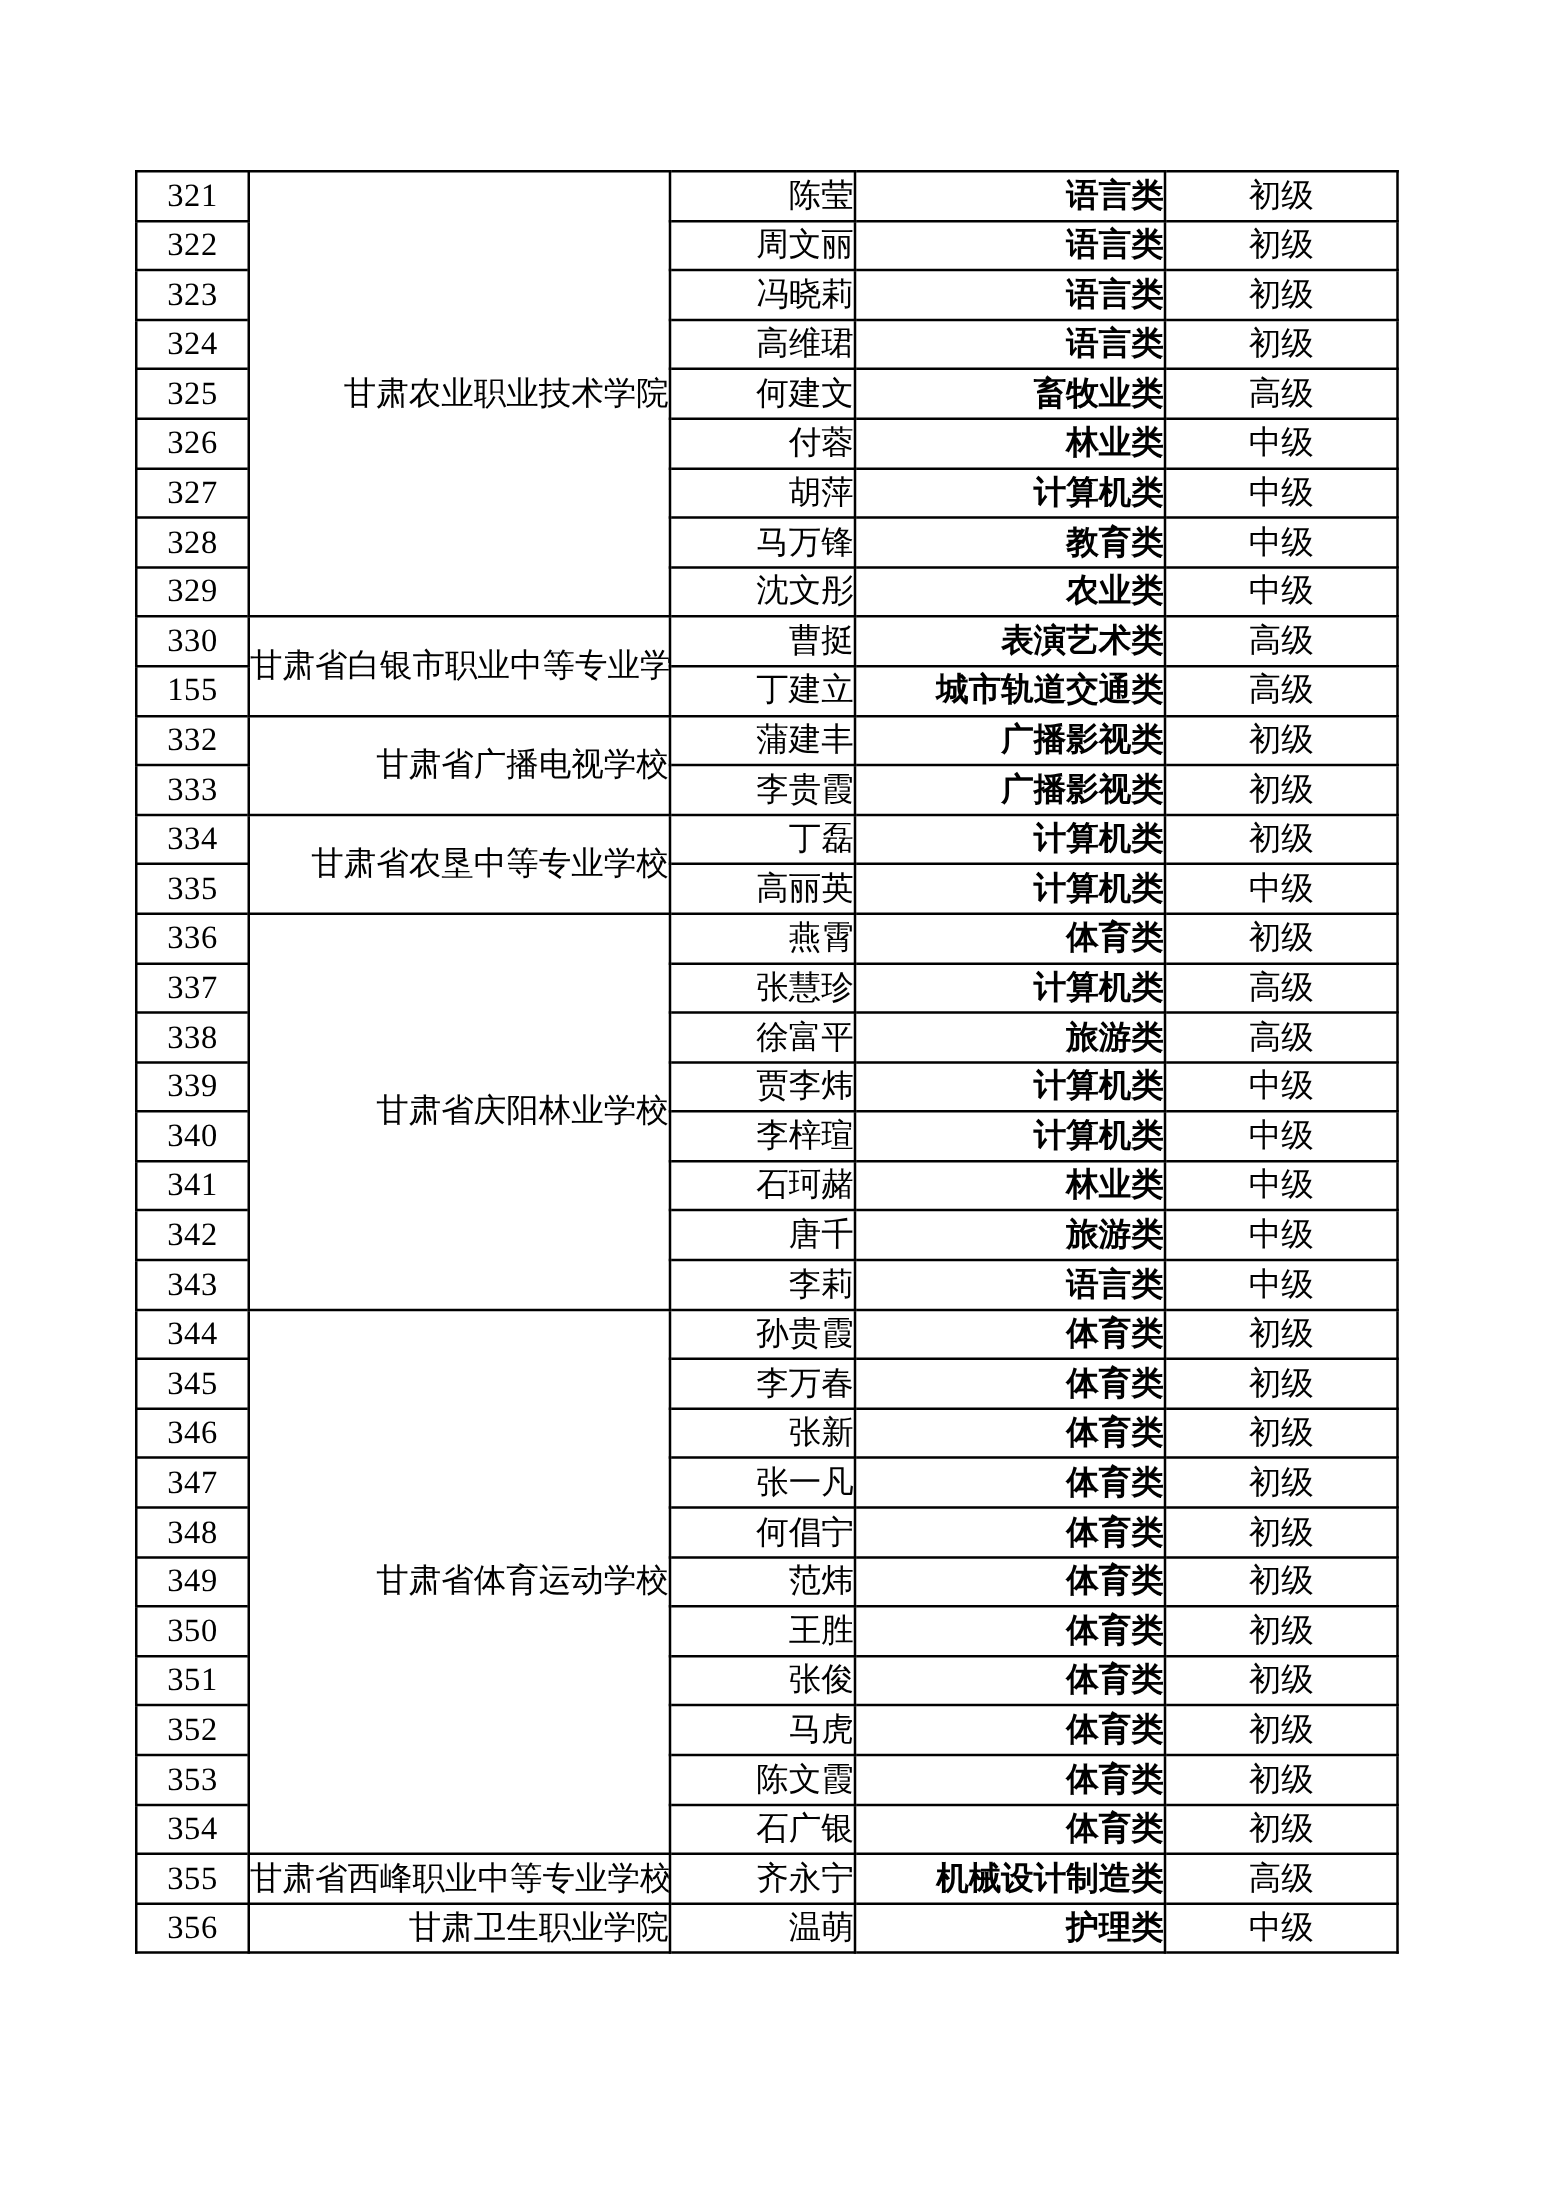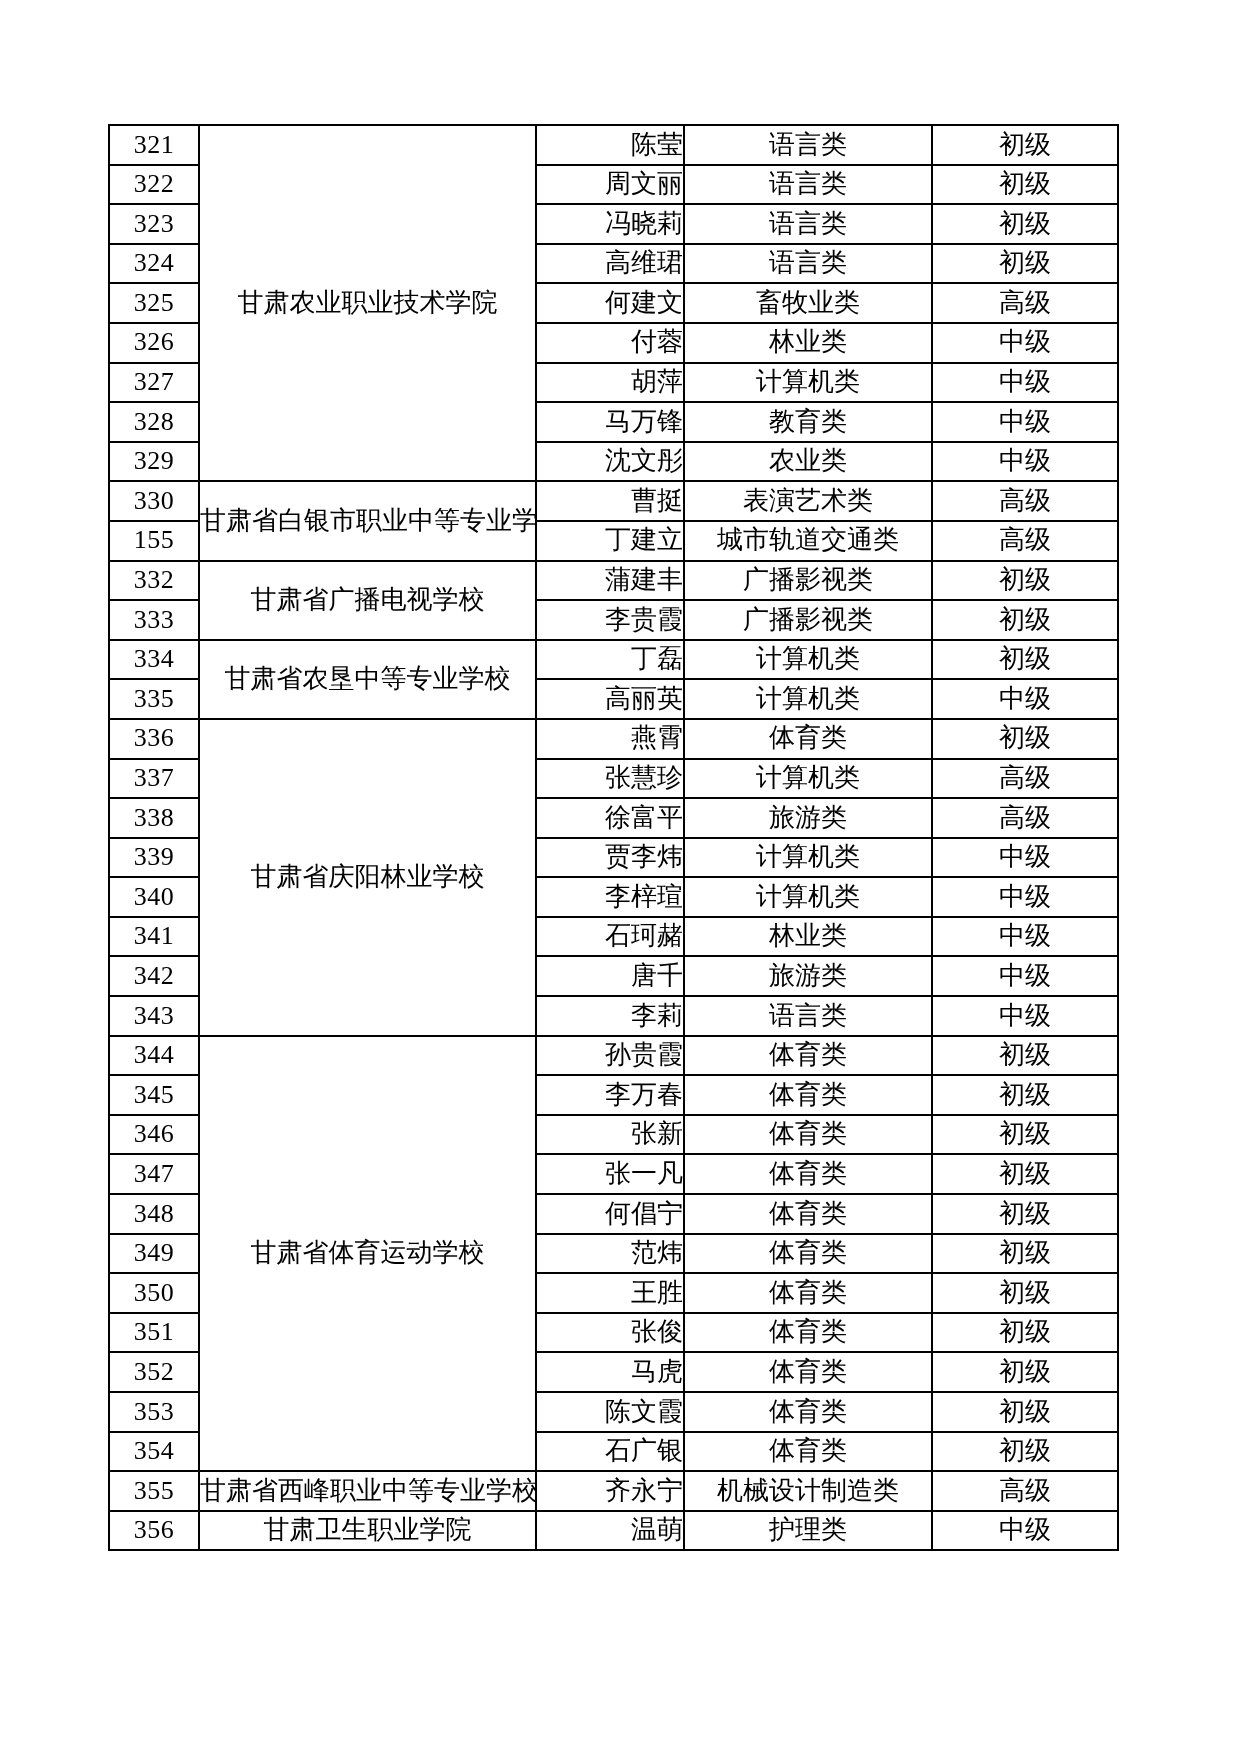--- a/index.html
+++ b/index.html
@@ -12,50 +12,51 @@
     width: 1240px;
     height: 1755px;
     background: #ffffff;
     font-family: "Liberation Serif", "DejaVu Serif", serif;
     color: #000000;
     overflow: hidden;
   }
   table.roster {
     position: absolute;
     left: 108px;
-    top: 124px;
+    top: 136px;
     width: 1009px;
     border-collapse: collapse;
     table-layout: fixed;
   }
   table.roster td {
     border: 2px solid #000000;
     height: 37.6px;
     font-size: 26px;
     line-height: 1.1;
     padding: 0;
     overflow: hidden;
     white-space: nowrap;
     vertical-align: middle;
   }
   td.cell-no {
     text-align: center;
     font-size: 27px;
     letter-spacing: 0.5px;
   }
   td.cell-school {
-    text-align: center;
+    text-align: right;
     padding-left: 7px;
   }
   td.cell-name {
     text-align: right;
   }
   td.cell-category {
-    text-align: center;
+    text-align: right;
     padding-left: 8px;
+    font-weight: bold;
   }
   td.cell-level {
     text-align: center;
     margin-top: 20px;
   }
 </style>
 </head>
 <body>
 
 <div class="page">

